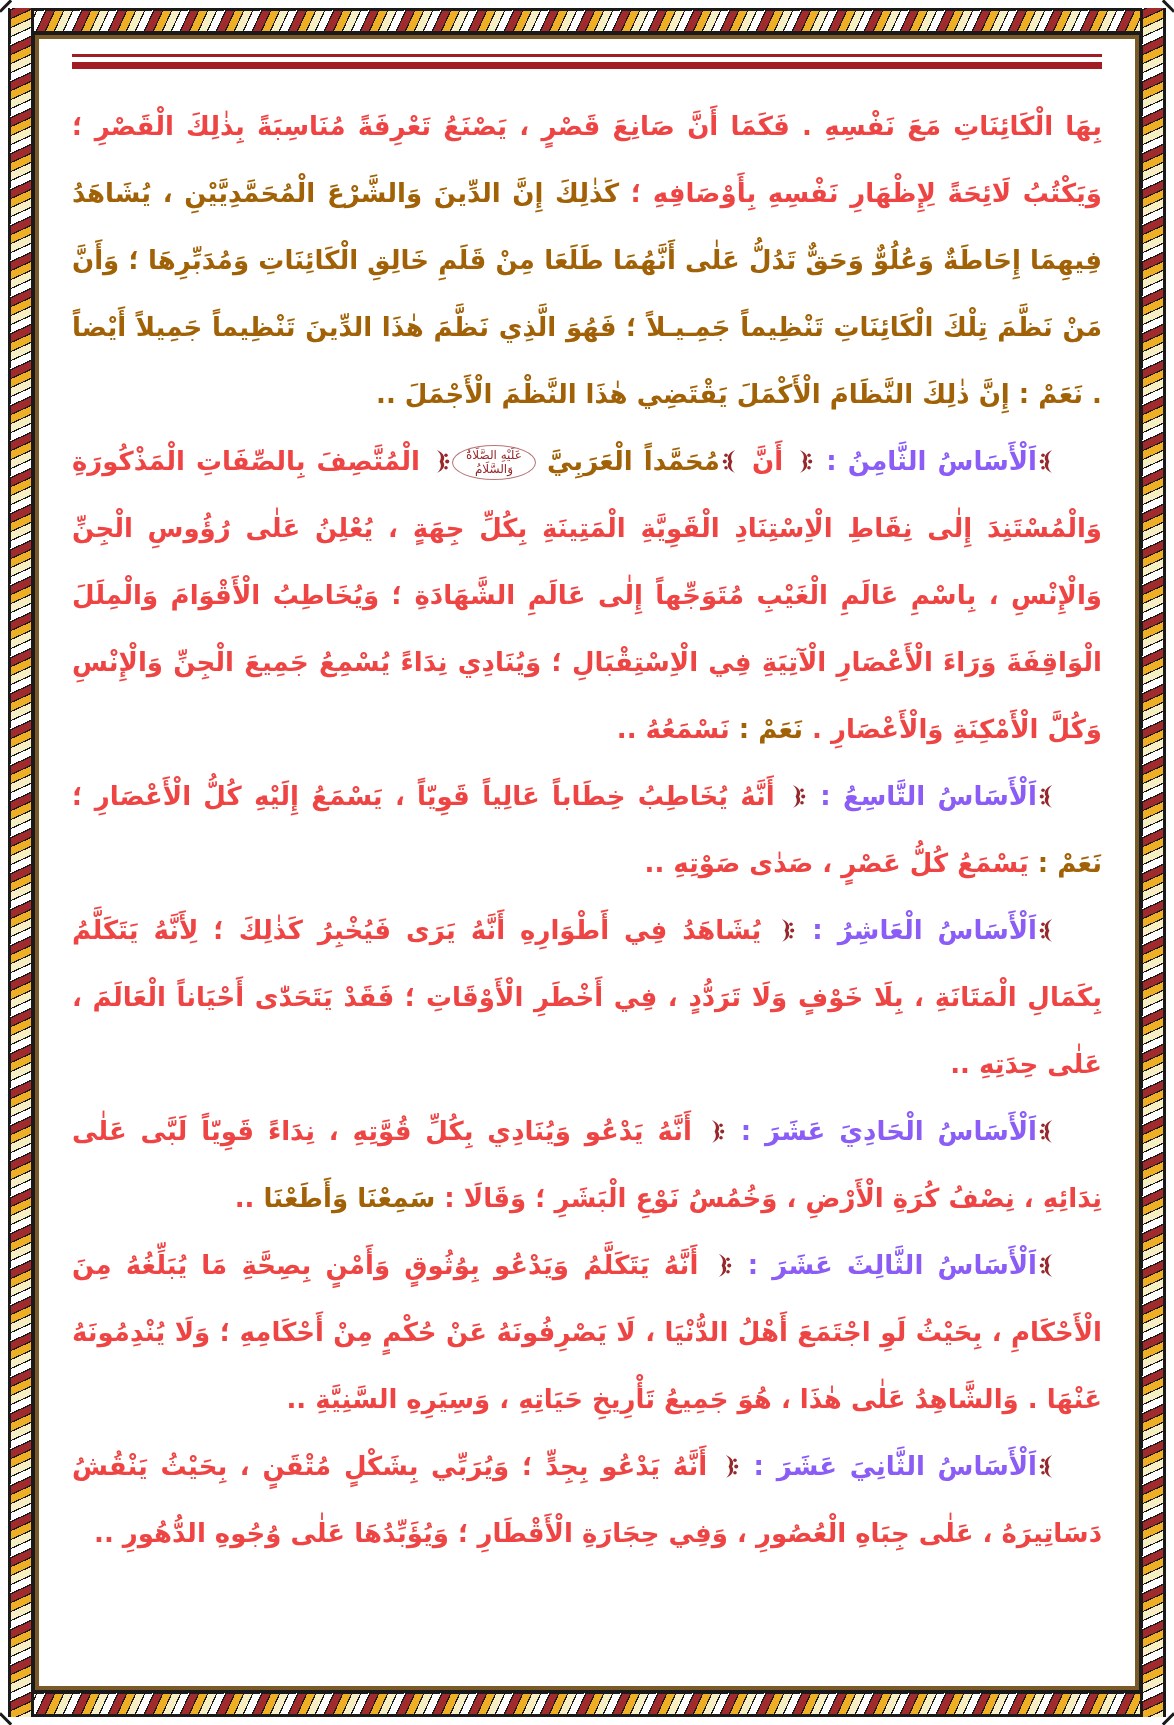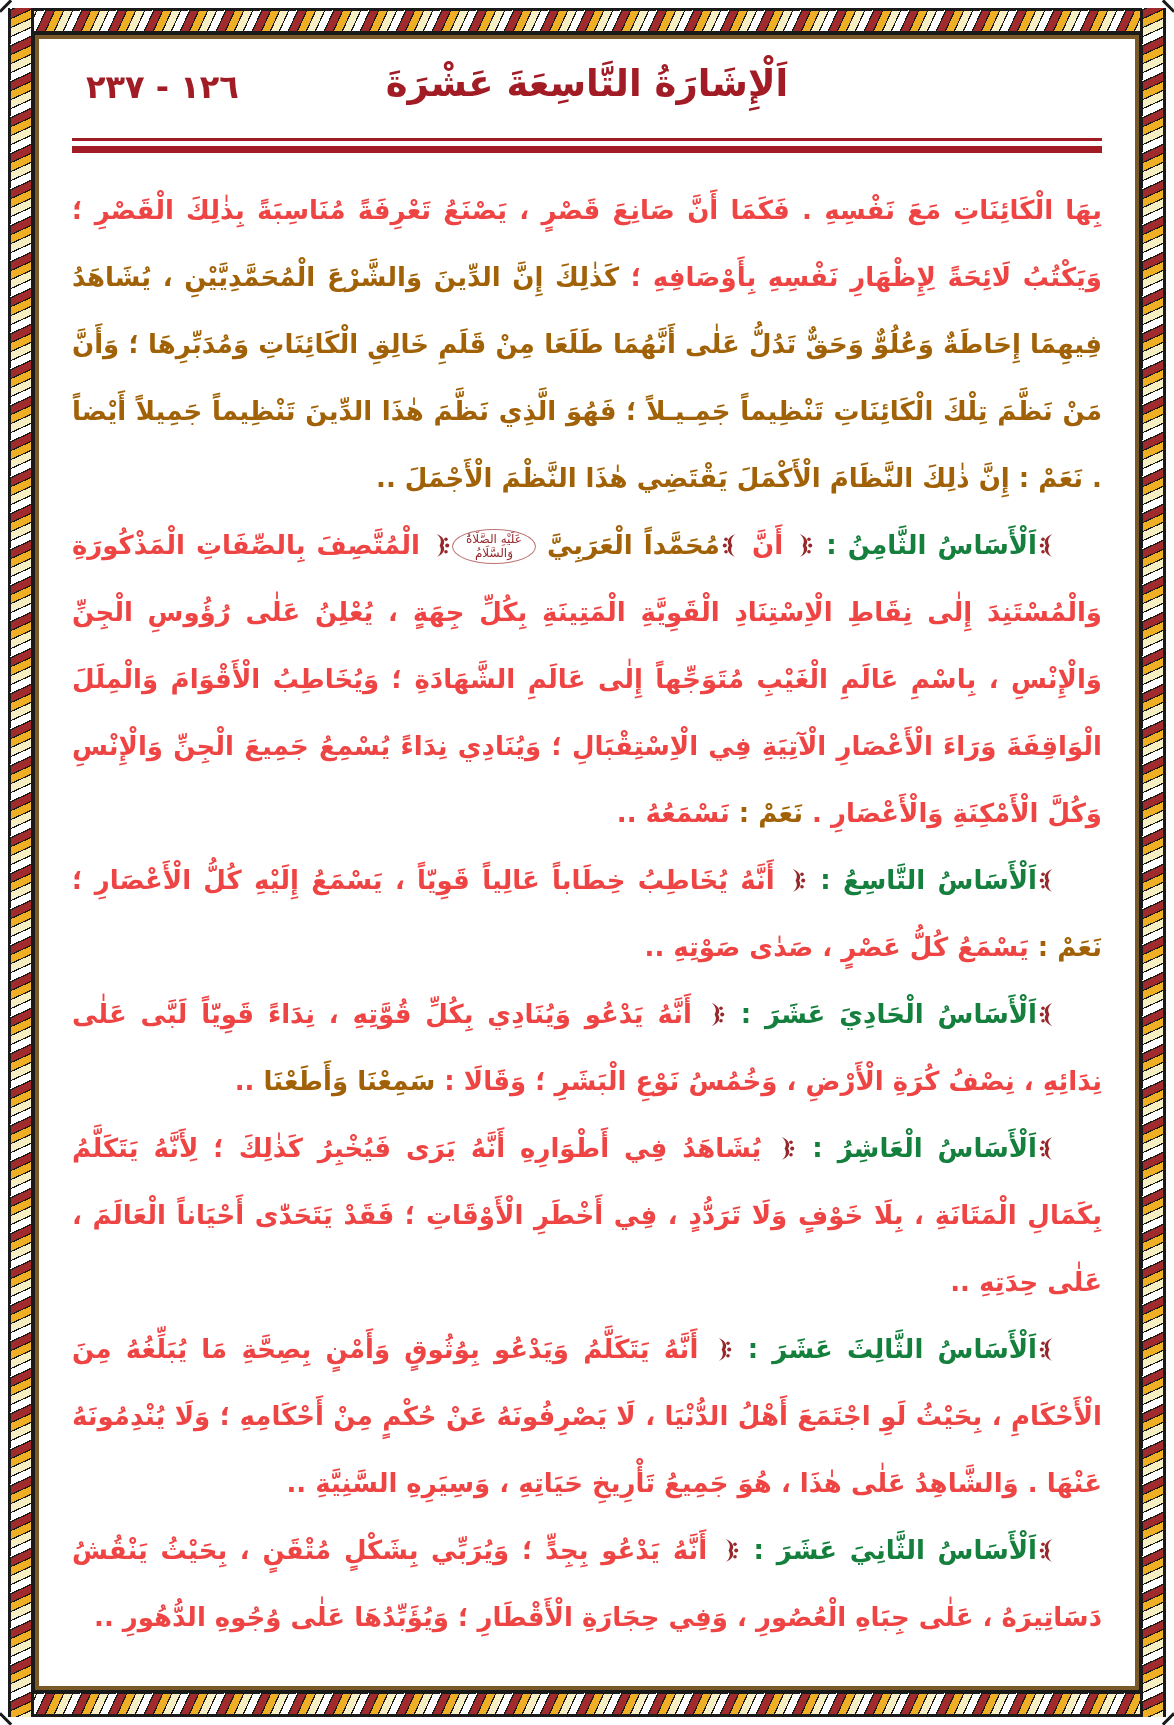--- a/index.html
+++ b/index.html
@@ -59,21 +59,21 @@
     font-size:26px;
     font-weight:bold;
     line-height:67px;
     color:#1b1b1b;
     text-align:justify;
   }
   .para{margin:0;}
   .para.indent{text-indent:44px;}
   .c-black{color:#ef4444;}
   .c-red{color:#a16207;}
-  .section-label{color:#15803d;}
+  .section-label{color:#8b5cf6;}
   .orn{display:inline-block;vertical-align:-5px;line-height:0;margin:0 2px;text-indent:0;}
   .orn svg{display:inline;}
   .orn.flip svg{transform:scaleX(-1);}
   .emblem{
     display:inline-block;
     width:78px;
     font-size:12px;
     font-weight:normal;
     line-height:1.12;
     text-align:center;
@@ -163,24 +163,20 @@
     <rect width="26" height="1709" fill="url(#chL2)"></rect>
   </svg>
 
   <div class="inner-frame"></div>
   <div class="spur tl"></div>
   <div class="spur tr"></div>
   <div class="spur bl"></div>
   <div class="spur br"></div>
 
   <div class="content">
-    <div class="hdr">
-      <div class="page-num">١٢٦ - ٢٣٧</div>
-      <div class="page-title">اَلْإِشَارَةُ التَّاسِعَةَ عَشْرَةَ</div>
-    </div>
     <div class="rule">
       <div class="thin"></div>
       <div class="gap"></div>
       <div class="thick"></div>
     </div>
     <div class="body-text" id="body-text">
         <div class="para"><span class="c-black">بِهَا الْكَائِنَاتِ مَعَ نَفْسِهِ . فَكَمَا أَنَّ صَانِعَ قَصْرٍ ، يَصْنَعُ تَعْرِفَةً مُنَاسِبَةً بِذٰلِكَ الْقَصْرِ ؛ وَيَكْتُبُ لَائِحَةً لِإِظْهَارِ نَفْسِهِ بِأَوْصَافِهِ ؛ </span><span class="c-red">كَذٰلِكَ إِنَّ الدِّينَ وَالشَّرْعَ الْمُحَمَّدِيَّيْنِ ، يُشَاهَدُ فِيهِمَا إِحَاطَةٌ وَعُلُوٌّ وَحَقٌّ تَدُلُّ عَلٰى أَنَّهُمَا طَلَعَا مِنْ قَلَمِ خَالِقِ الْكَائِنَاتِ وَمُدَبِّرِهَا ؛ وَأَنَّ مَنْ نَظَّمَ تِلْكَ الْكَائِنَاتِ تَنْظِيماً جَمِـيـلاً ؛ فَهُوَ الَّذِي نَظَّمَ هٰذَا الدِّينَ تَنْظِيماً جَمِيلاً أَيْضاً . نَعَمْ : إِنَّ ذٰلِكَ النَّظَامَ الْأَكْمَلَ يَقْتَضِي هٰذَا النَّظْمَ الْأَجْمَلَ ..</span></div>
         <div class="para indent"><span class="orn"><svg viewBox="0 0 22 34" width="17" height="27">
       <path d="M17 2 C8 6 5.5 12 9 17 C5.5 22 8 28 17 32 C11.5 27 10.5 22 13.5 17 C10.5 12 11.5 7 17 2 Z" fill="#96282B"></path>
       <circle cx="5.2" cy="9" r="2.3" fill="#96282B"></circle>
@@ -211,37 +207,37 @@
       <path d="M17 2 C8 6 5.5 12 9 17 C5.5 22 8 28 17 32 C11.5 27 10.5 22 13.5 17 C10.5 12 11.5 7 17 2 Z" fill="#96282B"></path>
       <circle cx="5.2" cy="9" r="2.3" fill="#96282B"></circle>
       <circle cx="3.6" cy="17" r="2.6" fill="#96282B"></circle>
       <circle cx="5.2" cy="25" r="2.3" fill="#96282B"></circle>
     </svg></span><span class="c-black"> أَنَّهُ يُخَاطِبُ خِطَاباً عَالِياً قَوِيّاً ، يَسْمَعُ إِلَيْهِ كُلُّ الْأَعْصَارِ ؛ </span><span class="c-red">نَعَمْ : </span><span class="c-black">يَسْمَعُ كُلُّ عَصْرٍ ، صَدٰى صَوْتِهِ ..</span></div>
         <div class="para indent"><span class="orn"><svg viewBox="0 0 22 34" width="17" height="27">
       <path d="M17 2 C8 6 5.5 12 9 17 C5.5 22 8 28 17 32 C11.5 27 10.5 22 13.5 17 C10.5 12 11.5 7 17 2 Z" fill="#96282B"></path>
       <circle cx="5.2" cy="9" r="2.3" fill="#96282B"></circle>
       <circle cx="3.6" cy="17" r="2.6" fill="#96282B"></circle>
       <circle cx="5.2" cy="25" r="2.3" fill="#96282B"></circle>
+    </svg></span><span class="c-red section-label">اَلْأَسَاسُ الْعَاشِرُ : </span><span class="orn flip"><svg viewBox="0 0 22 34" width="17" height="27">
+      <path d="M17 2 C8 6 5.5 12 9 17 C5.5 22 8 28 17 32 C11.5 27 10.5 22 13.5 17 C10.5 12 11.5 7 17 2 Z" fill="#96282B"></path>
+      <circle cx="5.2" cy="9" r="2.3" fill="#96282B"></circle>
+      <circle cx="3.6" cy="17" r="2.6" fill="#96282B"></circle>
+      <circle cx="5.2" cy="25" r="2.3" fill="#96282B"></circle>
+    </svg></span><span class="c-black"> يُشَاهَدُ فِي أَطْوَارِهِ أَنَّهُ يَرَى فَيُخْبِرُ كَذٰلِكَ ؛ لِأَنَّهُ يَتَكَلَّمُ بِكَمَالِ الْمَتَانَةِ ، بِلَا خَوْفٍ وَلَا تَرَدُّدٍ ، فِي أَخْطَرِ الْأَوْقَاتِ ؛ فَقَدْ يَتَحَدّٰى أَحْيَاناً الْعَالَمَ ، عَلٰى حِدَتِهِ ..</span></div>
+        <div class="para indent"><span class="orn"><svg viewBox="0 0 22 34" width="17" height="27">
+      <path d="M17 2 C8 6 5.5 12 9 17 C5.5 22 8 28 17 32 C11.5 27 10.5 22 13.5 17 C10.5 12 11.5 7 17 2 Z" fill="#96282B"></path>
+      <circle cx="5.2" cy="9" r="2.3" fill="#96282B"></circle>
+      <circle cx="3.6" cy="17" r="2.6" fill="#96282B"></circle>
+      <circle cx="5.2" cy="25" r="2.3" fill="#96282B"></circle>
     </svg></span><span class="c-red section-label">اَلْأَسَاسُ الْحَادِيَ عَشَرَ : </span><span class="orn flip"><svg viewBox="0 0 22 34" width="17" height="27">
       <path d="M17 2 C8 6 5.5 12 9 17 C5.5 22 8 28 17 32 C11.5 27 10.5 22 13.5 17 C10.5 12 11.5 7 17 2 Z" fill="#96282B"></path>
       <circle cx="5.2" cy="9" r="2.3" fill="#96282B"></circle>
       <circle cx="3.6" cy="17" r="2.6" fill="#96282B"></circle>
       <circle cx="5.2" cy="25" r="2.3" fill="#96282B"></circle>
     </svg></span><span class="c-black"> أَنَّهُ يَدْعُو وَيُنَادِي بِكُلِّ قُوَّتِهِ ، نِدَاءً قَوِيّاً لَبَّى عَلٰى نِدَائِهِ ، نِصْفُ كُرَةِ الْأَرْضِ ، وَخُمُسُ نَوْعِ الْبَشَرِ ؛ وَقَالَا : </span><span class="c-red">سَمِعْنَا وَأَطَعْنَا</span><span class="c-black"> ..</span></div>
-        <div class="para indent"><span class="orn"><svg viewBox="0 0 22 34" width="17" height="27">
-      <path d="M17 2 C8 6 5.5 12 9 17 C5.5 22 8 28 17 32 C11.5 27 10.5 22 13.5 17 C10.5 12 11.5 7 17 2 Z" fill="#96282B"></path>
-      <circle cx="5.2" cy="9" r="2.3" fill="#96282B"></circle>
-      <circle cx="3.6" cy="17" r="2.6" fill="#96282B"></circle>
-      <circle cx="5.2" cy="25" r="2.3" fill="#96282B"></circle>
-    </svg></span><span class="c-red section-label">اَلْأَسَاسُ الْعَاشِرُ : </span><span class="orn flip"><svg viewBox="0 0 22 34" width="17" height="27">
-      <path d="M17 2 C8 6 5.5 12 9 17 C5.5 22 8 28 17 32 C11.5 27 10.5 22 13.5 17 C10.5 12 11.5 7 17 2 Z" fill="#96282B"></path>
-      <circle cx="5.2" cy="9" r="2.3" fill="#96282B"></circle>
-      <circle cx="3.6" cy="17" r="2.6" fill="#96282B"></circle>
-      <circle cx="5.2" cy="25" r="2.3" fill="#96282B"></circle>
-    </svg></span><span class="c-black"> يُشَاهَدُ فِي أَطْوَارِهِ أَنَّهُ يَرَى فَيُخْبِرُ كَذٰلِكَ ؛ لِأَنَّهُ يَتَكَلَّمُ بِكَمَالِ الْمَتَانَةِ ، بِلَا خَوْفٍ وَلَا تَرَدُّدٍ ، فِي أَخْطَرِ الْأَوْقَاتِ ؛ فَقَدْ يَتَحَدّٰى أَحْيَاناً الْعَالَمَ ، عَلٰى حِدَتِهِ ..</span></div>
         <div class="para indent"><span class="orn"><svg viewBox="0 0 22 34" width="17" height="27">
       <path d="M17 2 C8 6 5.5 12 9 17 C5.5 22 8 28 17 32 C11.5 27 10.5 22 13.5 17 C10.5 12 11.5 7 17 2 Z" fill="#96282B"></path>
       <circle cx="5.2" cy="9" r="2.3" fill="#96282B"></circle>
       <circle cx="3.6" cy="17" r="2.6" fill="#96282B"></circle>
       <circle cx="5.2" cy="25" r="2.3" fill="#96282B"></circle>
     </svg></span><span class="c-red section-label">اَلْأَسَاسُ الثَّالِثَ عَشَرَ : </span><span class="orn flip"><svg viewBox="0 0 22 34" width="17" height="27">
       <path d="M17 2 C8 6 5.5 12 9 17 C5.5 22 8 28 17 32 C11.5 27 10.5 22 13.5 17 C10.5 12 11.5 7 17 2 Z" fill="#96282B"></path>
       <circle cx="5.2" cy="9" r="2.3" fill="#96282B"></circle>
       <circle cx="3.6" cy="17" r="2.6" fill="#96282B"></circle>
       <circle cx="5.2" cy="25" r="2.3" fill="#96282B"></circle>

